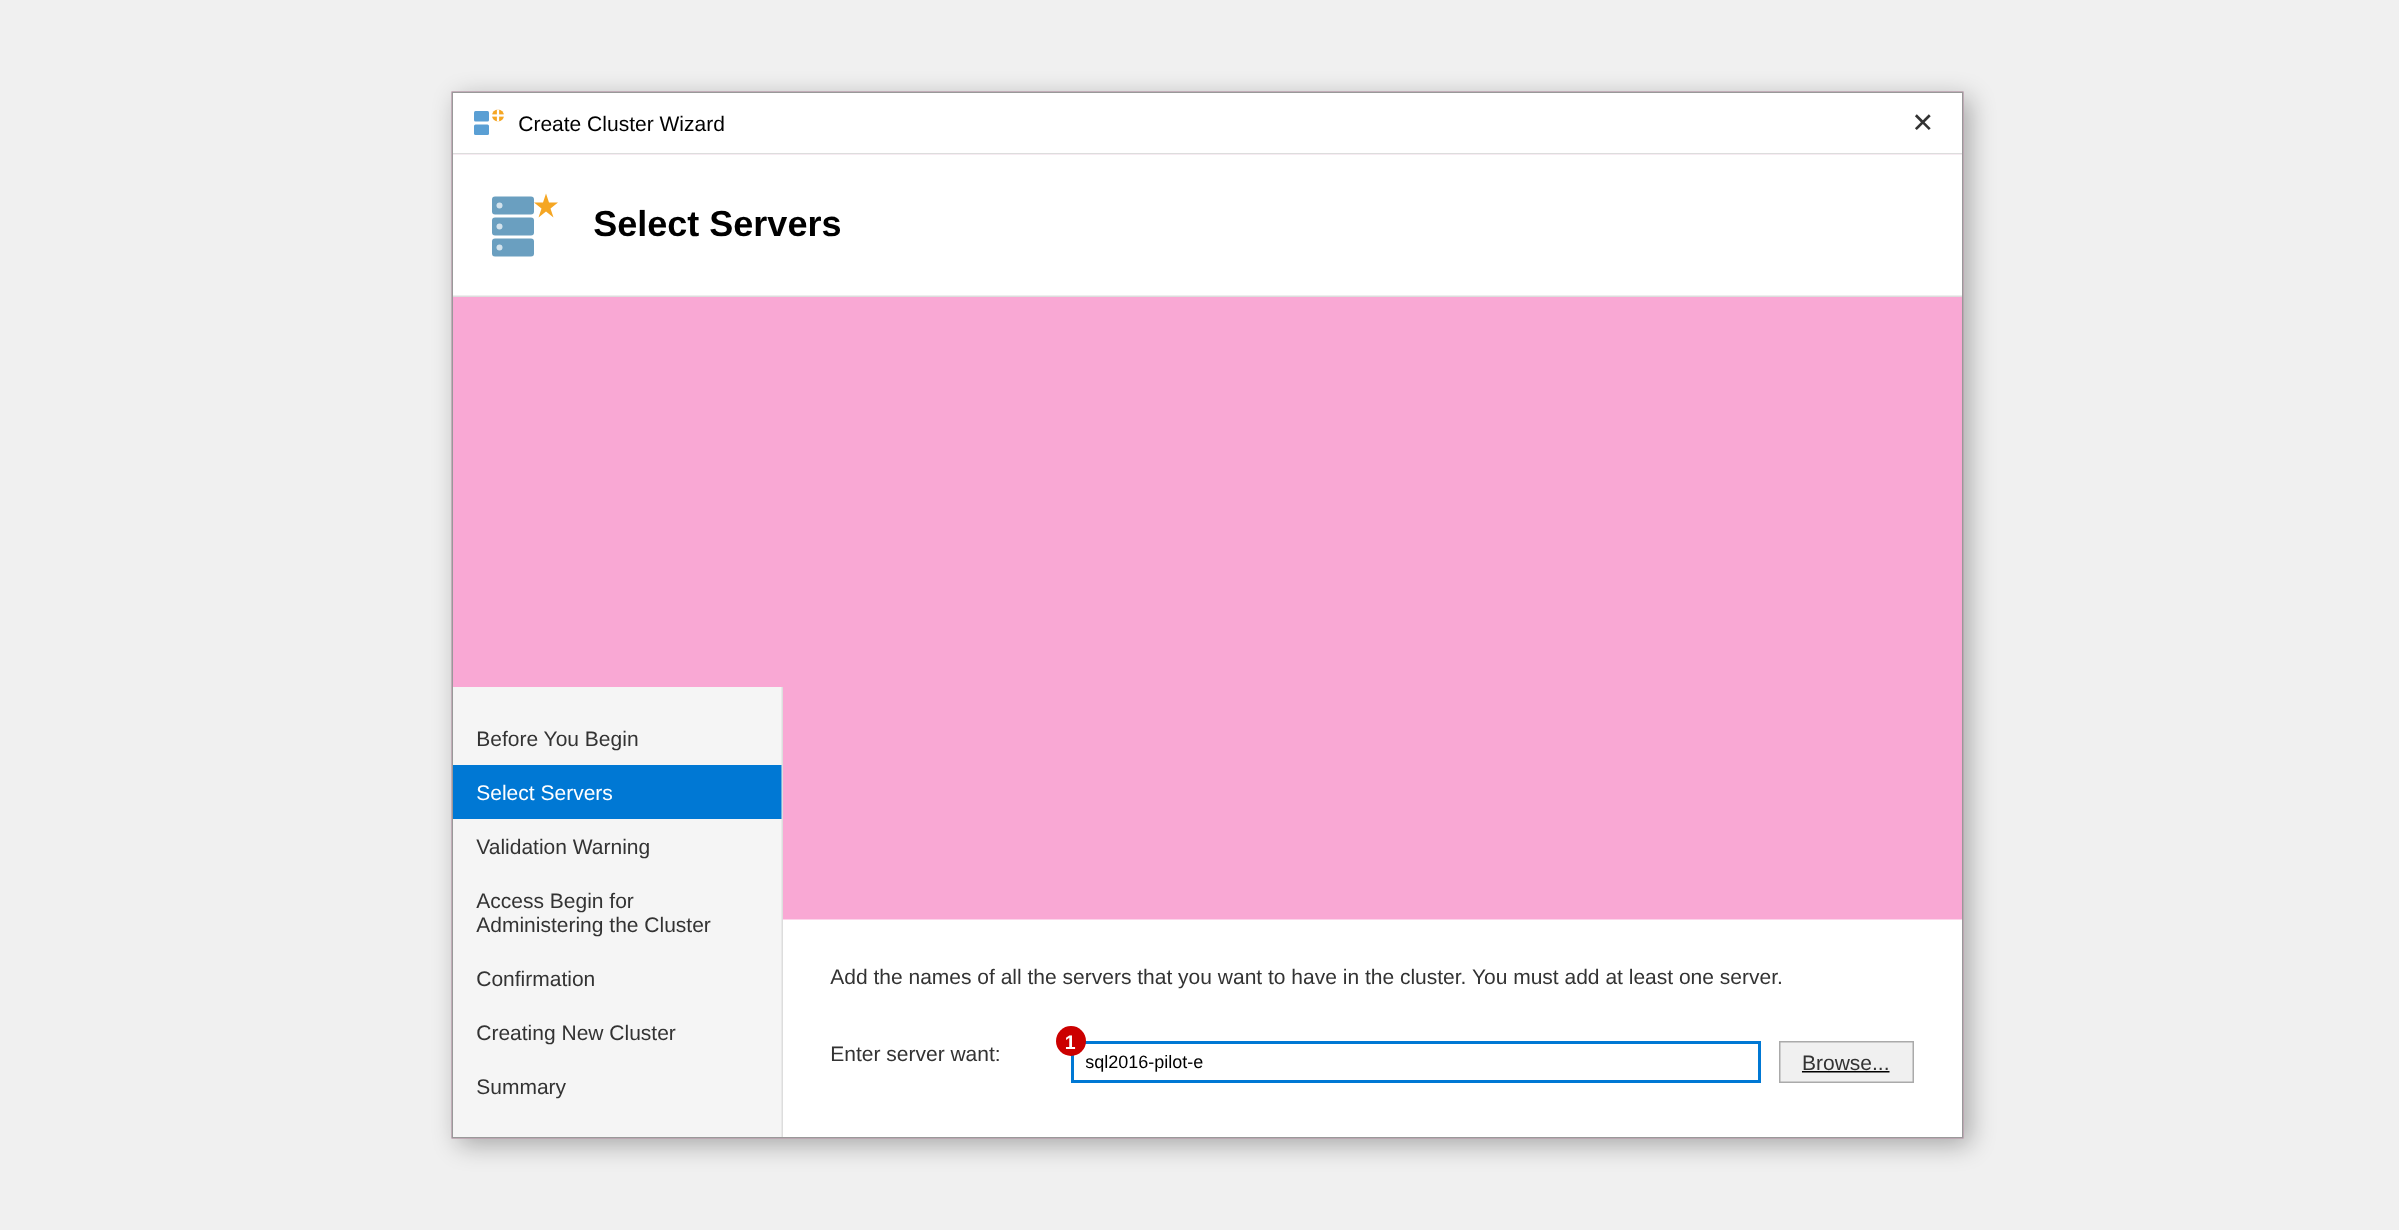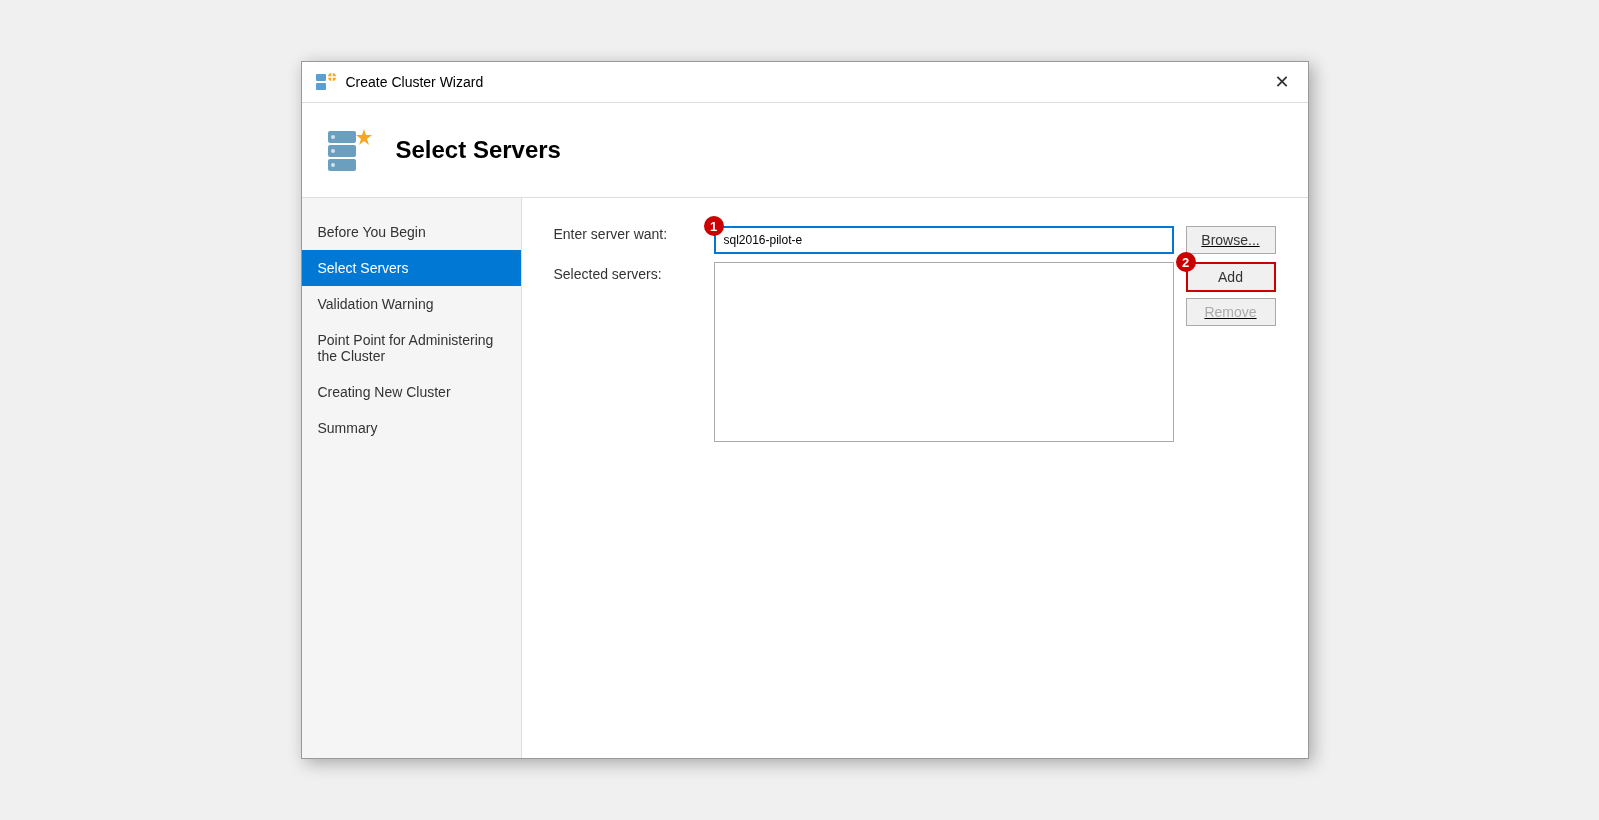--- a/index.html
+++ b/index.html
@@ -65,20 +65,21 @@
     }
     .header-title {
       font-size: 24px;
       font-weight: 600;
       color: #000;
     }
 
     .content-area {
       display: flex;
       min-height: 560px;
+      align-items: flex-end;
     }
 
     .sidebar {
       width: 220px;
       background: #f5f5f5;
       border-right: 1px solid #ddd;
       padding: 16px 0;
     }
     .sidebar-item {
       padding: 10px 16px;
@@ -214,46 +215,35 @@
     </svg>
     <h1 class="header-title">Select Servers</h1>
   </div>
 
   <div class="content-area">
 
     <div class="sidebar">
       <div class="sidebar-item">Before You Begin</div>
       <div class="sidebar-item active">Select Servers</div>
       <div class="sidebar-item">Validation Warning</div>
-      <div class="sidebar-item">Point Point for Administering the Cluster</div>
+      <div class="sidebar-item">Access Begin for Administering the Cluster</div>
+      <div class="sidebar-item">Confirmation</div>
       <div class="sidebar-item">Creating New Cluster</div>
       <div class="sidebar-item">Summary</div>
     </div>
 
     <div class="main-content">
+      <p class="description-text">Add the names of all the servers that you want to have in the cluster. You must add at least one server.</p>
 
       <div class="input-area-row">
         <span class="form-label">Enter server want:</span>
         <div style="flex:1; position:relative;">
           <div class="annotation-badge">1</div>
           <input type="text" class="server-name-input" value="sql2016-pilot-e" style="">
         </div>
         <div class="button-col">
           <button class="btn">Browse...</button>
         </div>
       </div>
 
-      <div class="input-area-row">
-        <span class="form-label-top">Selected servers:</span>
-        <div style="flex:1; position:relative;">
-          <textarea class="selected-servers-box" readonly="" style=""></textarea>
-        </div>
-        <div class="button-col" style="position:relative;">
-          <div style="position:relative;">
-            <div style="position:absolute; top:-10px; left:-10px; background:#cc0000; color:#fff; font-weight:bold; font-size:13px; width:20px; height:20px; border-radius:50%; display:flex; align-items:center; justify-content:center;">2</div>
-            <button class="btn btn-highlighted">Add</button>
-          </div>
-          <button class="btn" disabled="">Remove</button>
-        </div>
-      </div>
     </div>
   </div>
 </div>
 
 </body></html>

